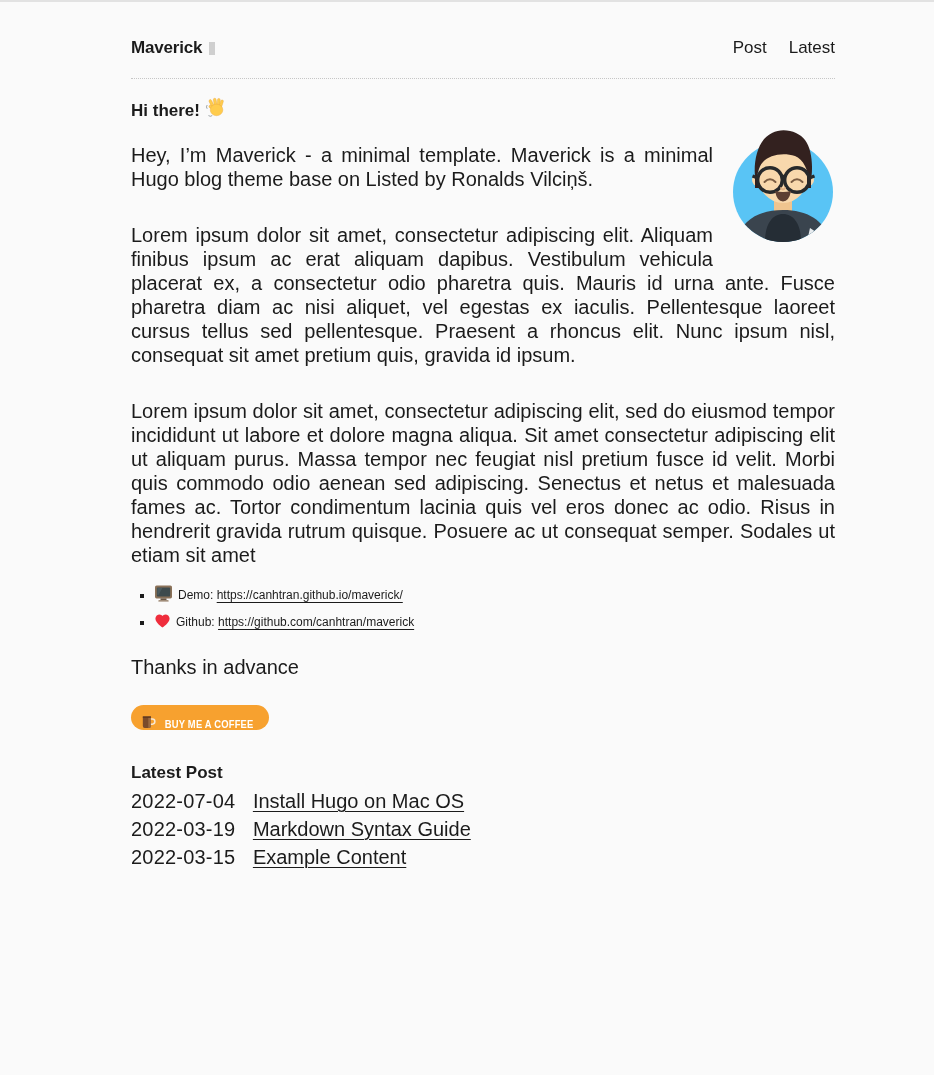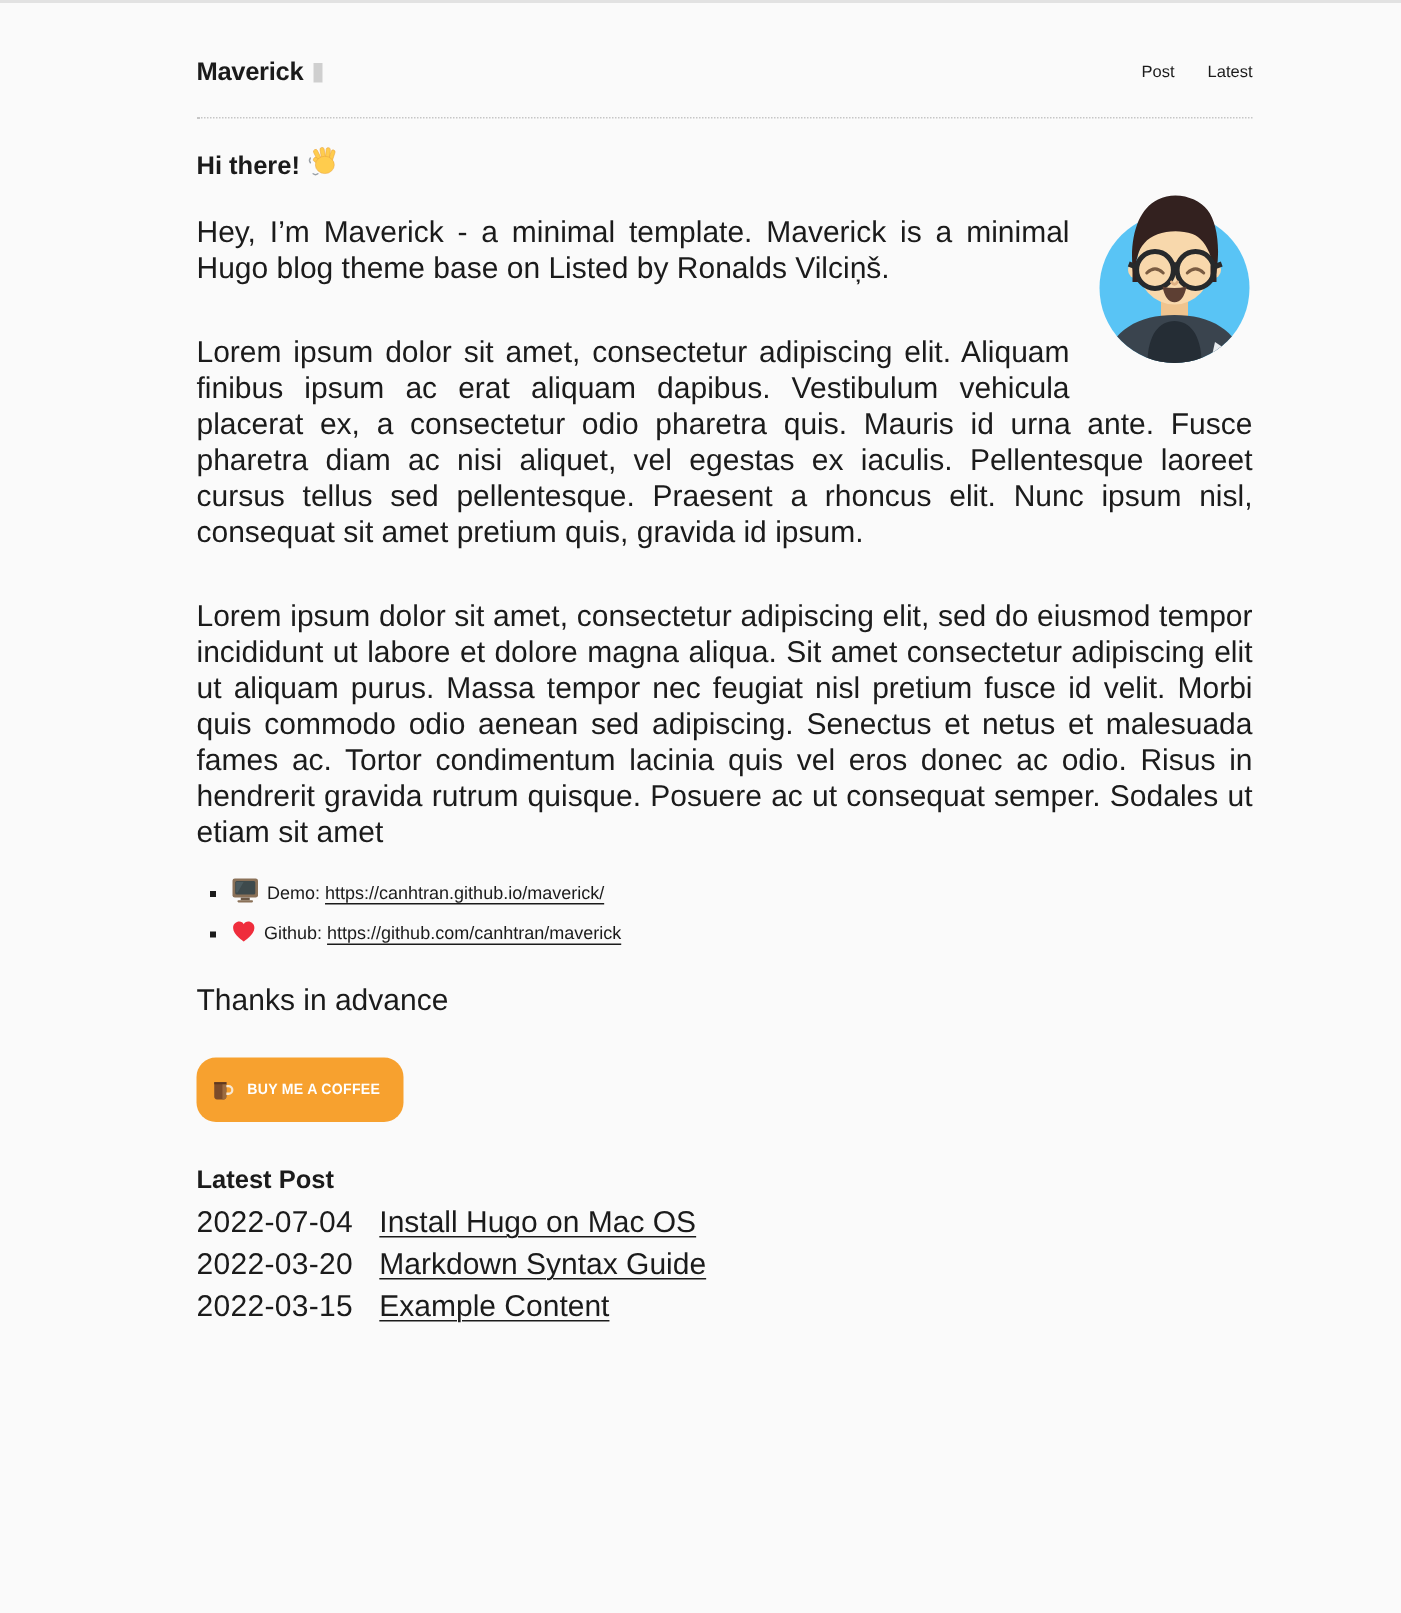--- a/index.html
+++ b/index.html
@@ -11,21 +11,21 @@
     font-family: "Liberation Sans", "DejaVu Sans", sans-serif;
     color: #1b1b1b;
     overflow: hidden;
   }
   .container { width: 704px; margin-left: 131px; padding-top: 36px; }
 
   
   .site-header { display: flex; justify-content: space-between; align-items: center; }
   .site-title { display: flex; align-items: center; font-size: 17px; font-weight: 700; letter-spacing: -0.2px; cursor: pointer; }
   .cursor-block { display: inline-block; width: 6px; height: 13px; background: #cfcfcf; margin-left: 7px; }
-  .nav { display: flex; gap: 22px; font-size: 11px; }
+  .nav { display: flex; gap: 22px; font-size: 17px; }
   .nav a { color: #1b1b1b; text-decoration: none; }
 
   .dotted-divider { border: none; border-top: 1px dotted #c6c6c6; margin: 20px 0 0 0; }
 
   
   .greeting { display: flex; align-items: center; gap: 5px; font-size: 17px; font-weight: 700; margin: 18px 0 0 0; line-height: 24px; }
 
   
   .about { margin-top: 0; }
   .avatar-wrap { float: right; margin: -16px 0 6px 18px; width: 104px; height: 115px; }
@@ -35,22 +35,22 @@
 
   ul.link-list { margin: 14px 0 16px 0; padding-left: 23px; list-style: square; }
   ul.link-list li { line-height: 24px; font-size: 12px; }
   .inline-icon { display: inline-block; vertical-align: -3px; margin-right: 5px; }
   a.text-link { color: #1b1b1b; text-decoration: underline; text-underline-offset: 3px; text-decoration-thickness: 1px; }
 
   .thanks { margin: 16px 0; }
 
   
   .bmc-button {
-    display: inline-flex; align-items: center; gap: 6px;
-    height: 43px; padding: 0 13px 0 9px; margin-top: 10px;
+    display: inline-flex; align-items: flex-end; gap: 6px;
+    height: 25px; padding: 0 13px 0 9px; margin-top: 10px;
     background: #f7a12f; border: none; border-radius: 13px; cursor: pointer;
   }
   .bmc-label {
     color: #ffffff; font-size: 10px; font-weight: 700; letter-spacing: 0.2px;
     font-family: "Liberation Sans", sans-serif; white-space: nowrap; transform: scaleX(0.94);
   }
 
   
   .latest-heading { font-size: 17px; font-weight: 700; margin: 27px 0 0 0; line-height: 24px; }
   .post-row { margin: 4px 0; }
@@ -172,21 +172,21 @@
     </button>
   </div>
 
   <h2 class="latest-heading">Latest Post</h2>
 
   <p class="post-row">
     <span class="post-date">2022-07-04</span>
     <a href="#" class="text-link">Install Hugo on Mac OS</a>
   </p>
   <p class="post-row">
-    <span class="post-date">2022-03-20</span>
+    <span class="post-date">2022-03-19</span>
     <a href="#" class="text-link">Markdown Syntax Guide</a>
   </p>
   <p class="post-row">
     <span class="post-date">2022-03-15</span>
     <a href="#" class="text-link">Example Content</a>
   </p>
 
 </div>
 
 </body></html>

